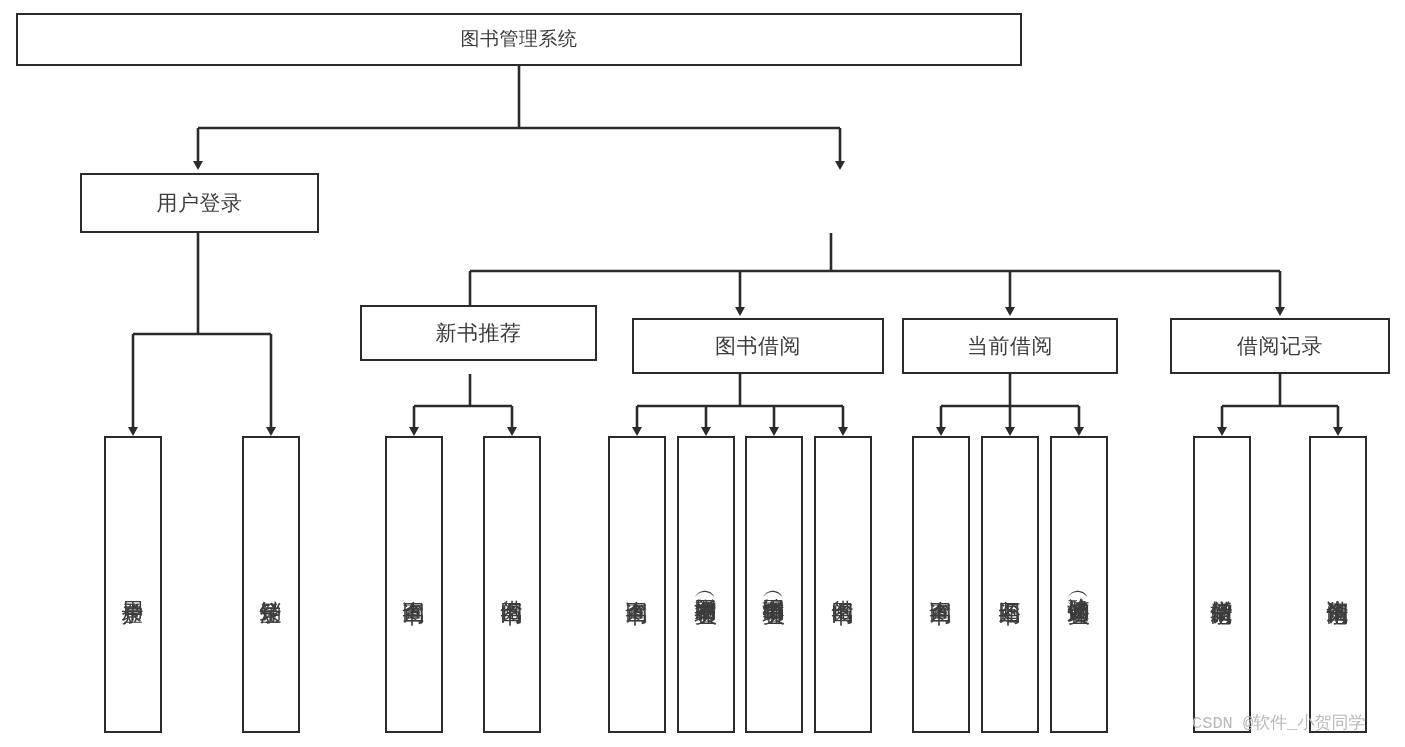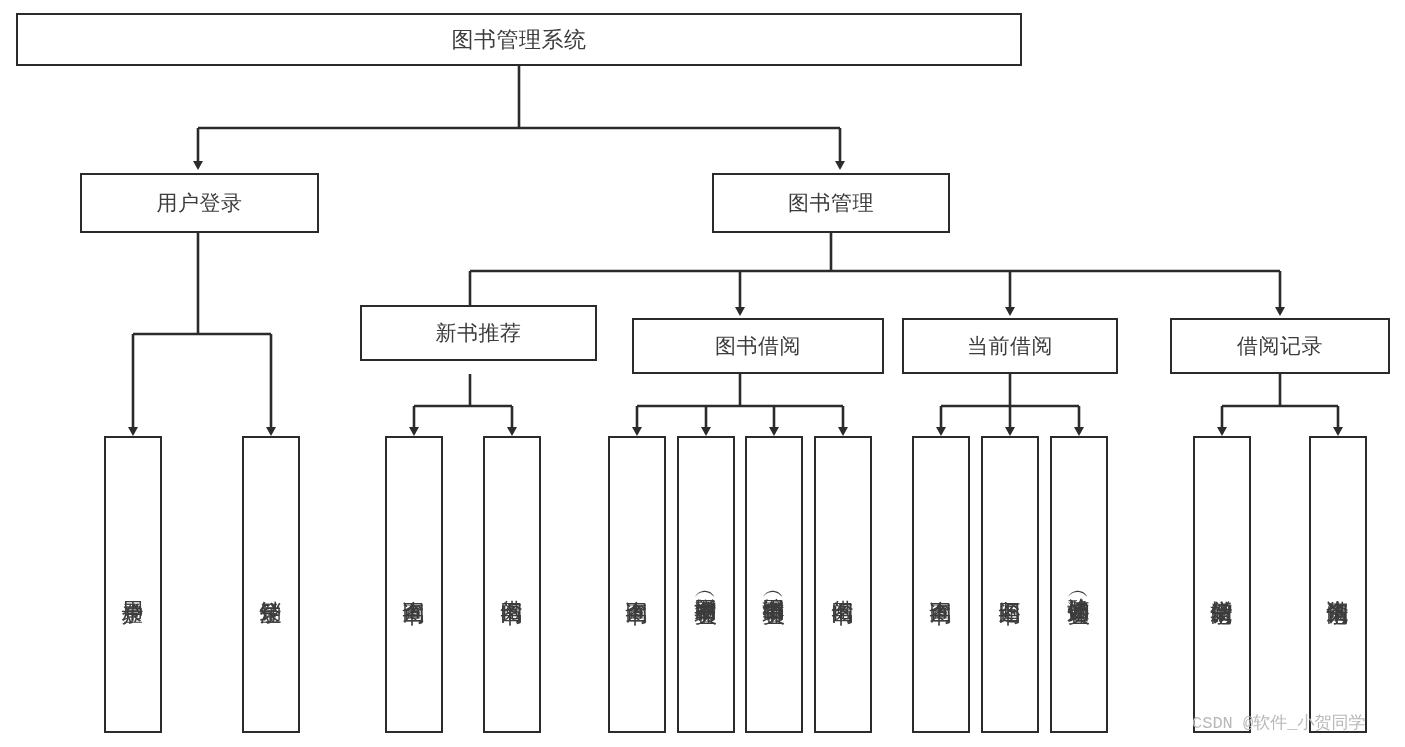--- a/index.html
+++ b/index.html
@@ -39,21 +39,21 @@
     display: block;
     text-align: center;
     line-height: 1.18;
   }
   .node.horiz .label {
     writing-mode: horizontal-tb;
     font-size: 21px;
     letter-spacing: 0.5px;
   }
   .node.root .label {
-    font-size: 22px;
+    font-size: 19px;
   }
   .node.vert {
     align-items: center;
     justify-content: center;
   }
   .node.vert .label {
     writing-mode: vertical-rl;
     text-orientation: upright;
     font-size: 22px;
     line-height: 1.05;
@@ -125,23 +125,20 @@
     </g>
   </svg>
 
   <div class="node root horiz" style="left:16px; top:13px; width:1006px; height:53px;">
     <span class="label">图书管理系统</span>
   </div>
 
   <div class="node horiz" style="left:80px; top:173px; width:239px; height:60px;">
     <span class="label">用户登录</span>
   </div>
-  <div class="node horiz" style="left:712px; top:173px; width:238px; height:60px;">
-    <span class="label">图书管理</span>
-  </div>
 
   <div class="node horiz" style="left:360px; top:305px; width:237px; height:56px;">
     <span class="label">新书推荐</span>
   </div>
   <div class="node horiz" style="left:632px; top:318px; width:252px; height:56px;">
     <span class="label">图书借阅</span>
   </div>
   <div class="node horiz" style="left:902px; top:318px; width:216px; height:56px;">
     <span class="label">当前借阅</span>
   </div>

